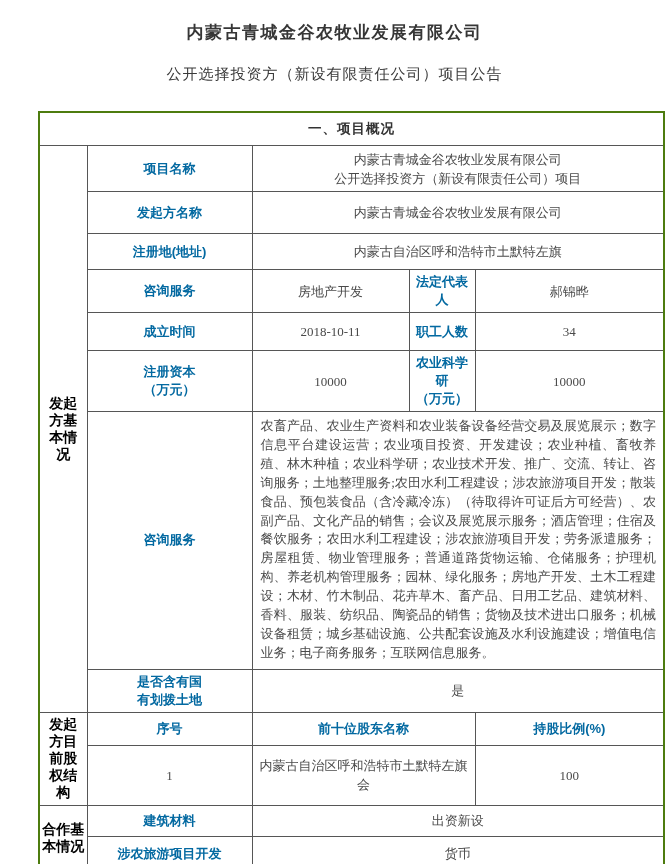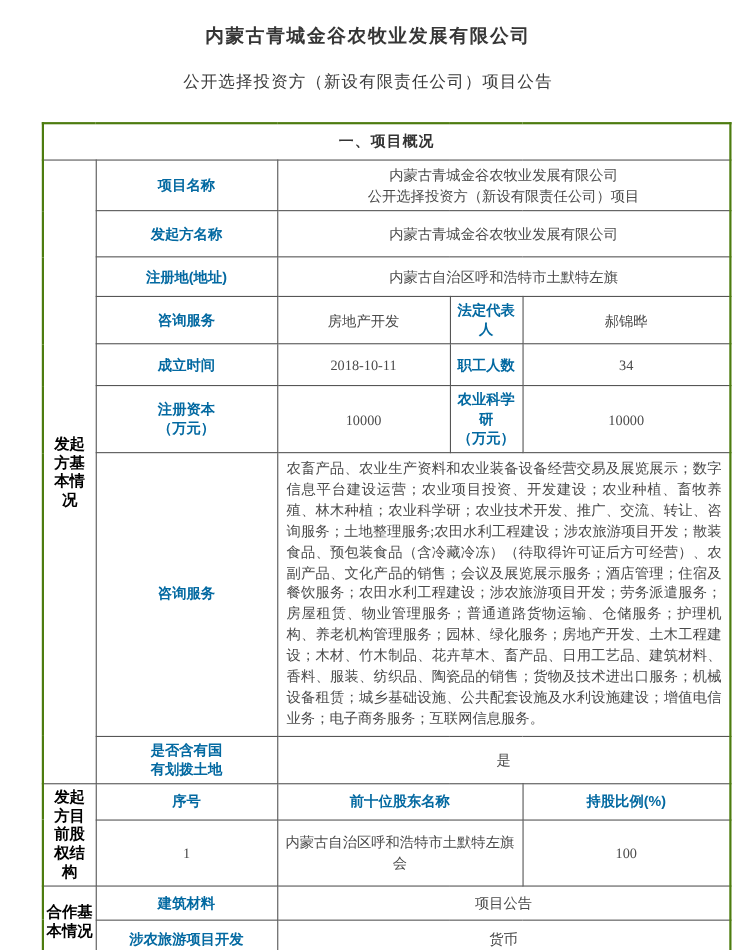--- a/index.html
+++ b/index.html
@@ -145,21 +145,21 @@
         <td class="val">1</td>
         <td colspan="2" class="val">内蒙古自治区呼和浩特市土默特左旗
 会</td>
         <td class="val">100</td>
       </tr>
 
       <tr style="height:31px">
         <td rowspan="2" class="sec">合作基
 本情况</td>
         <td class="lbl">建筑材料</td>
-        <td colspan="3" class="val">项目公告</td>
+        <td colspan="3" class="val">出资新设</td>
       </tr>
 
       <tr style="height:35px">
         <td class="lbl">涉农旅游项目开发</td>
         <td colspan="3" class="val">货币</td>
       </tr>
 
     </tbody>
   </table>
 </div>

